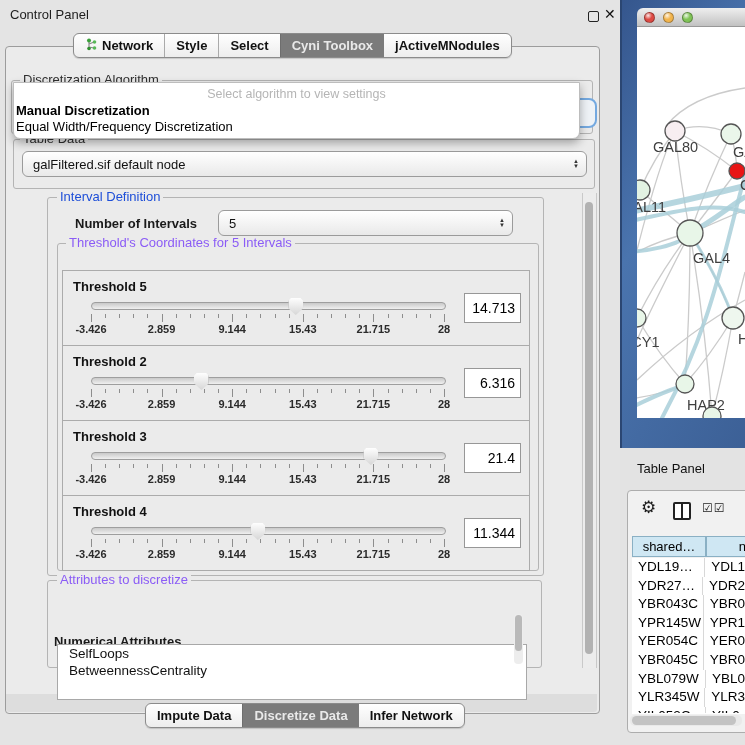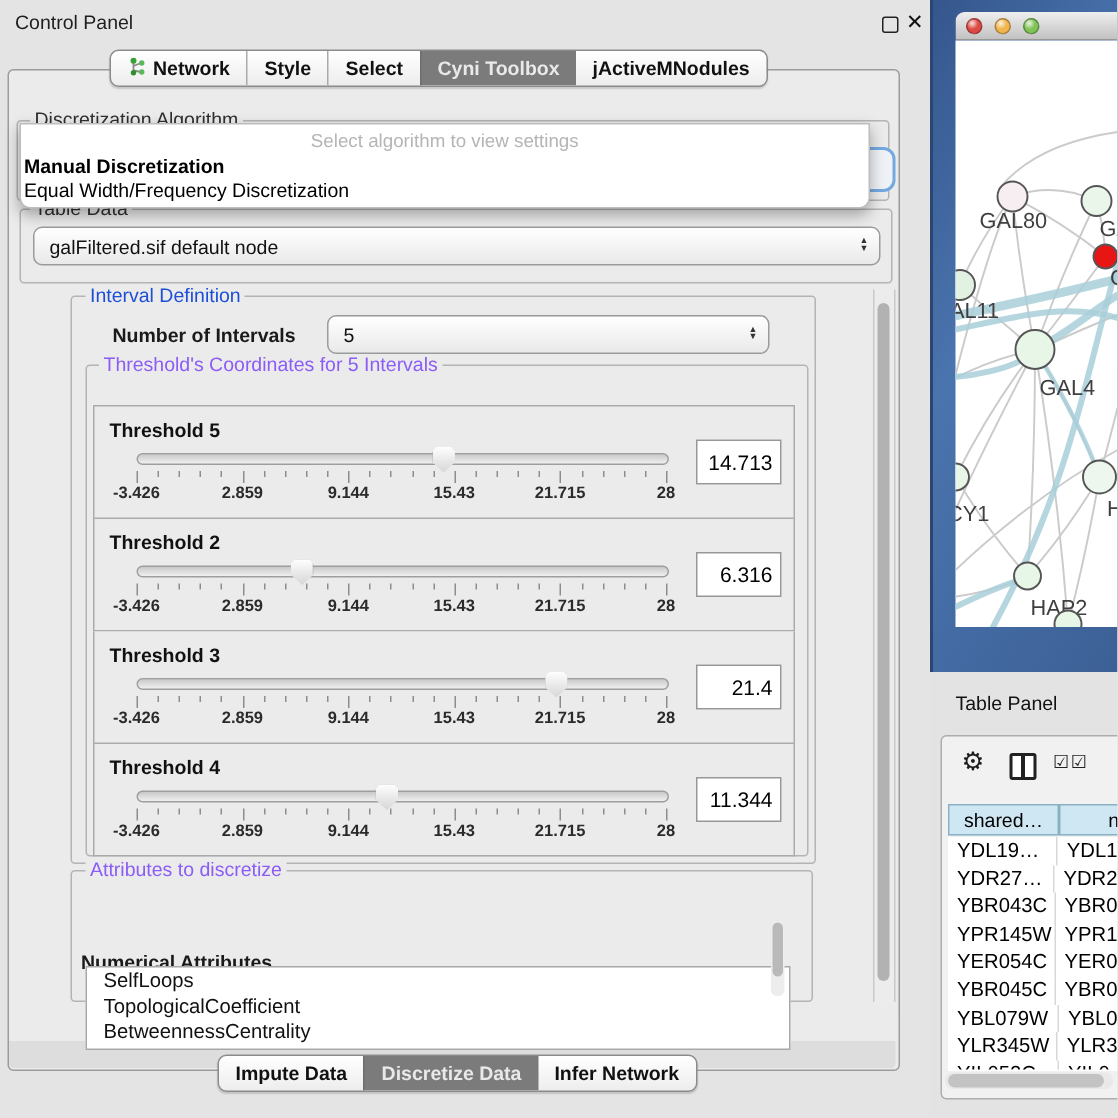--- a/index.html
+++ b/index.html
@@ -353,21 +353,20 @@
         </div>
         <div class="valbox">11.344</div>
       </div>
     </div>
 
   <div class="group" style="left:47px;top:580px;width:493px;height:86px;"></div>
   <div class="glabel g-blue" style="left:57px;top:573px;">Attributes to discretize</div>
   <div class="abs" style="left:54px;top:594px;font-weight:bold;margin-top:40px;">Numerical Attributes</div>
   <div class="abs" id="attr-list">
       <div class="attr-item">SelfLoops</div>
-      <div class="attr-item">TopologicalCoefficient</div>
       <div class="attr-item">BetweennessCentrality</div>
     </div>
   <div class="abs" id="attr-sb">
       <div class="thumb"></div>
     </div>
 
   <div class="abs" id="main-sb">
       <div class="thumb"></div>
     </div>
 

